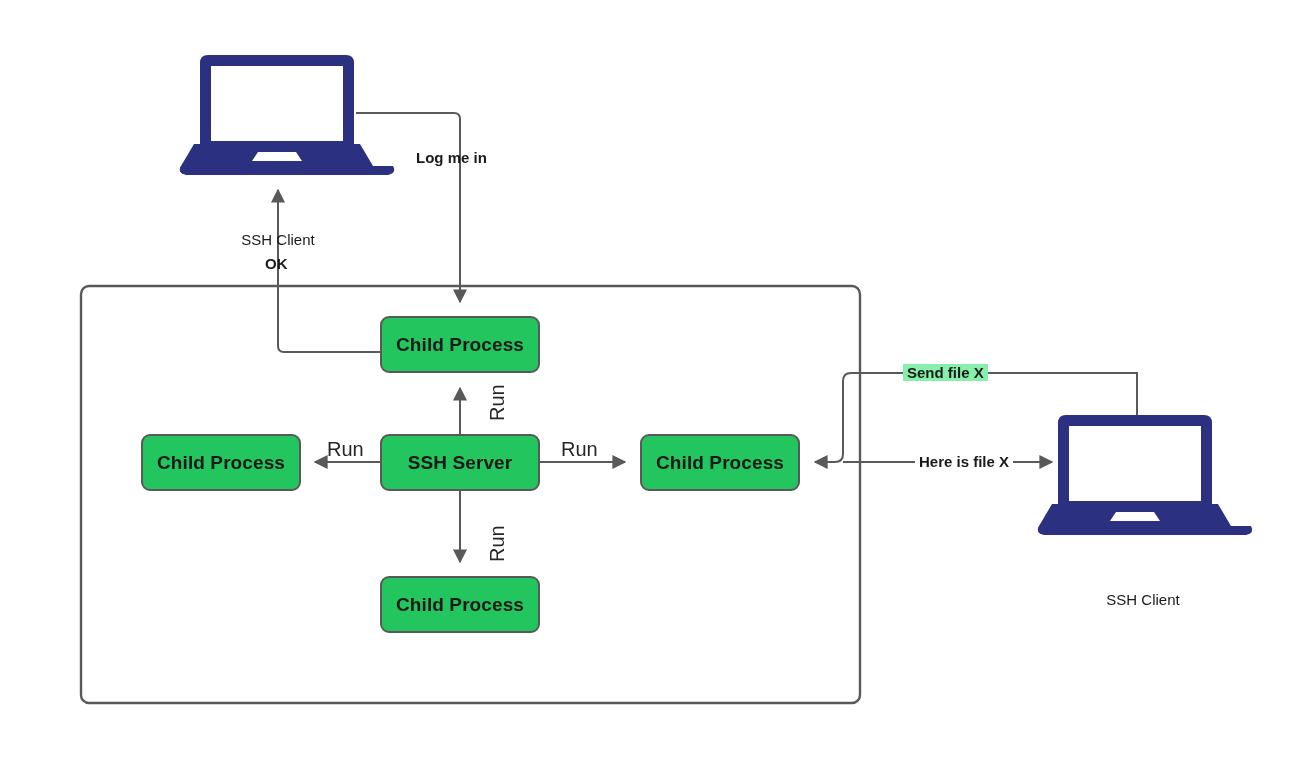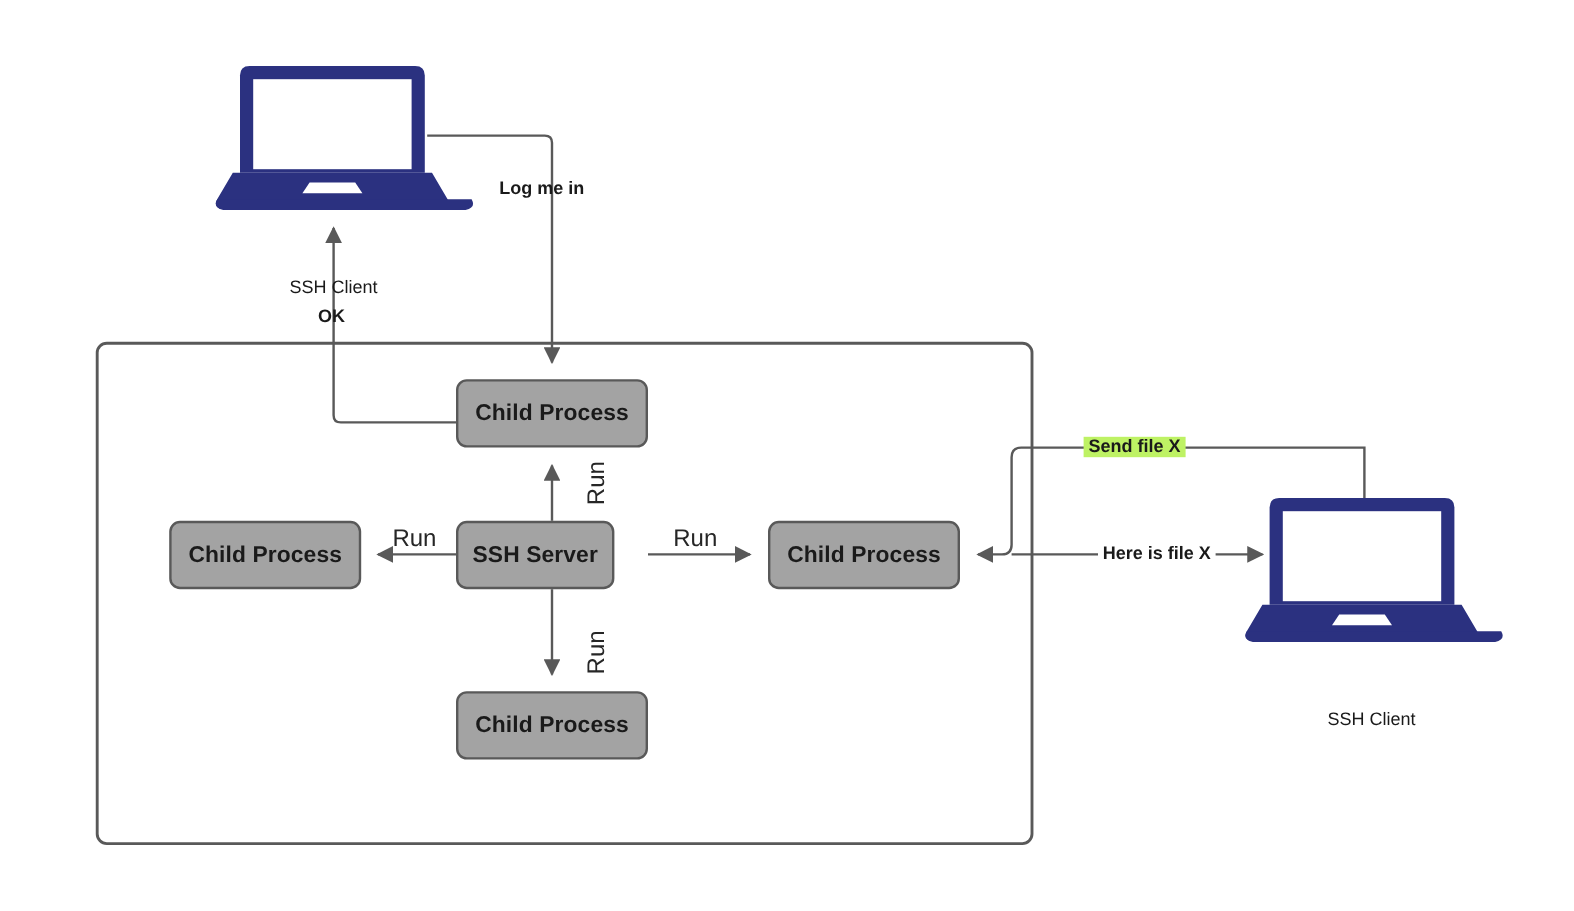--- a/index.html
+++ b/index.html
@@ -22,21 +22,21 @@
     left: 0;
     top: 0;
     width: 1312px;
     height: 759px;
   }
   .node-box {
     position: absolute;
     box-sizing: border-box;
     border: 2px solid #595959;
     border-radius: 9px;
-    background: #a3a3a3;
+    background: #22c55e;
     display: flex;
     align-items: center;
     justify-content: center;
     color: #1a1a1a;
     font-family: "Liberation Sans", sans-serif;
     font-size: 19px;
     font-weight: bold;
     letter-spacing: 0.1px;
     white-space: nowrap;
   }
@@ -119,21 +119,21 @@
 
     <path d="M1137 415 V373 H851 q-8 0 -8 8 V454 q0 8 -8 8 H815" fill="none" stroke="#595959" stroke-width="2" marker-end="url(#arrow-gray)"></path>
 
     <line x1="843" y1="462" x2="1052" y2="462" stroke="#595959" stroke-width="2" marker-end="url(#arrow-gray)"></line>
   </svg>
 
   <div class="node-box" style="left:380px; top:316px; width:160px; height:57px;">Child Process</div>
 
   <div class="node-box" style="left:141px; top:434px; width:160px; height:57px;">Child Process</div>
 
-  <div class="node-box" style="left:380px; top:434px; width:132px; height:57px;">SSH Server</div>
+  <div class="node-box" style="left:380px; top:434px; width:160px; height:57px;">SSH Server</div>
 
   <div class="node-box" style="left:640px; top:434px; width:160px; height:57px;">Child Process</div>
 
   <div class="node-box" style="left:380px; top:576px; width:160px; height:57px;">Child Process</div>
 
   <div class="device-label" style="left:232px; top:184px; width:92px;">SSH Client</div>
 
   <div class="device-label" style="left:1097px; top:544px; width:92px;">SSH Client</div>
 
   <div class="edge-label bold" style="left:416px; top:149px;">Log me in</div>
@@ -141,17 +141,17 @@
   <div class="edge-label bold" style="left:265px; top:255px;">OK</div>
 
   <div class="edge-label run rot" style="left:486px; top:421px; transform: rotate(-90deg);">Run</div>
 
   <div class="edge-label run" style="left:327px; top:438px;">Run</div>
 
   <div class="edge-label run" style="left:561px; top:438px;">Run</div>
 
   <div class="edge-label run rot" style="left:486px; top:562px; transform: rotate(-90deg);">Run</div>
 
-  <div class="edge-label bold" style="left:903px; top:364px; background:#bef264; padding:0 4px;">Send file X</div>
+  <div class="edge-label bold" style="left:903px; top:364px; background:#86efac; padding:0 4px;">Send file X</div>
 
   <div class="edge-label bold" style="left:876px; top:453px; background:#ffffff; padding:0 4px;margin-left:39px;">Here is file X</div>
 
 </div>
 
 </body></html>

